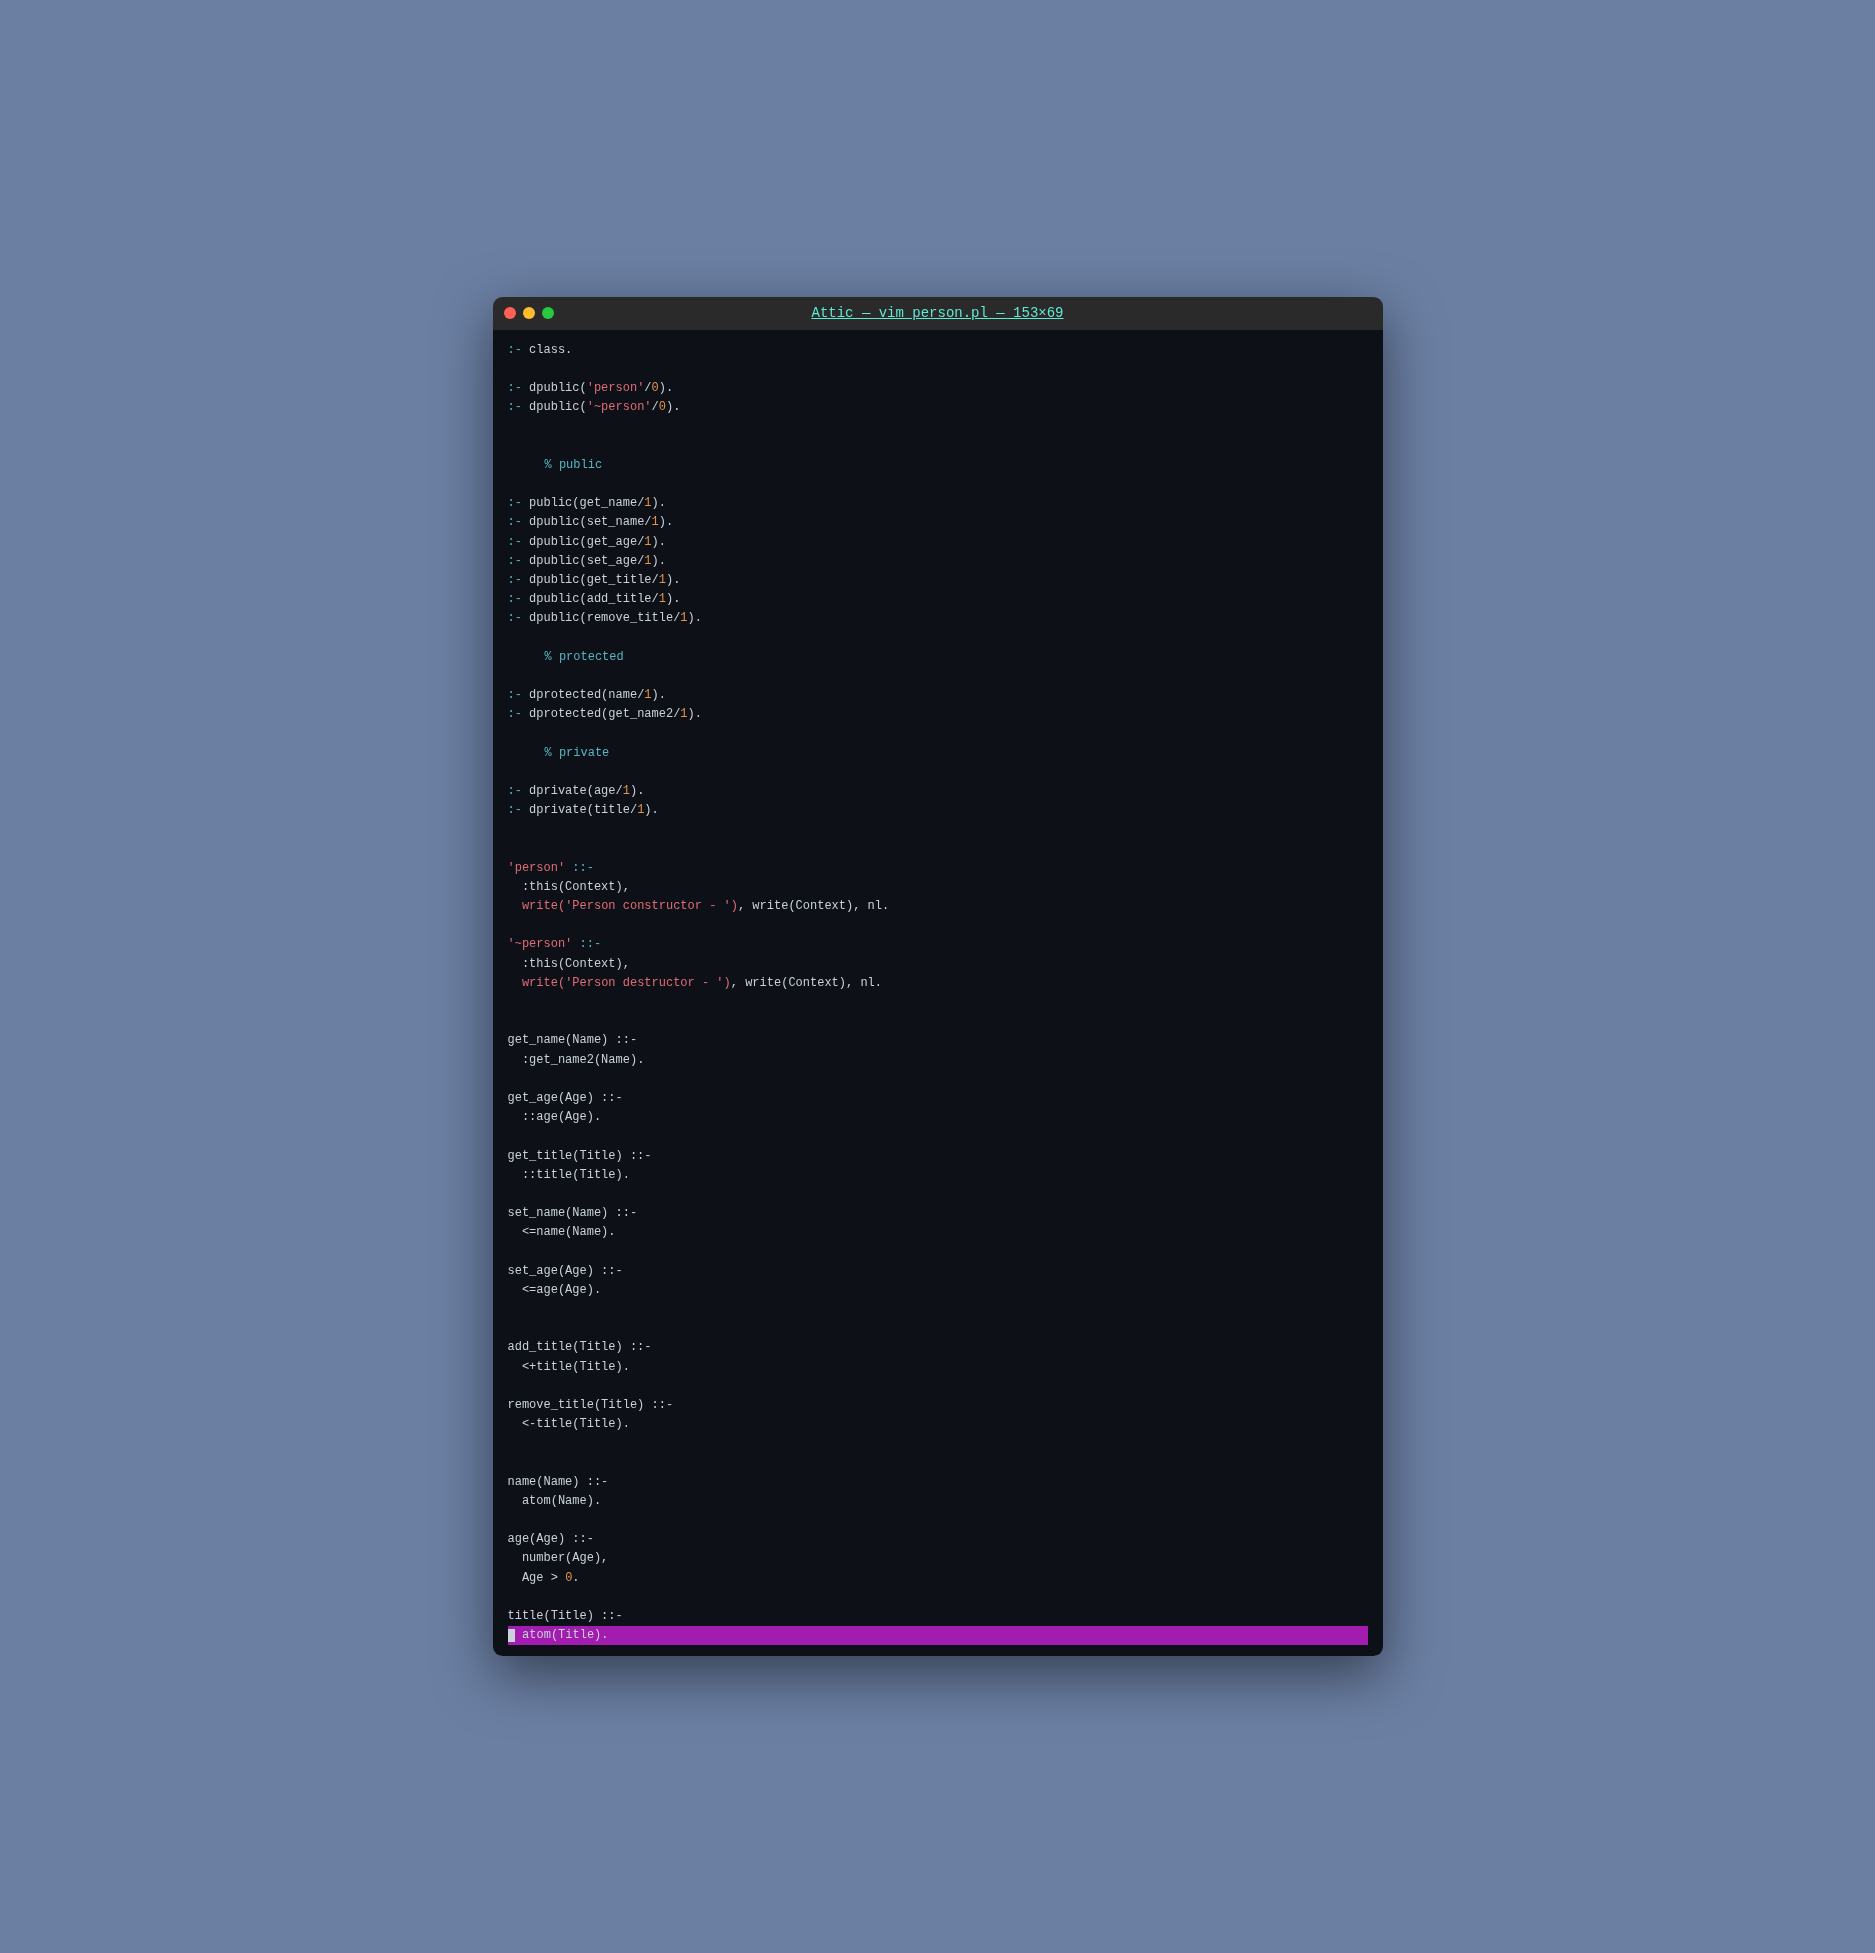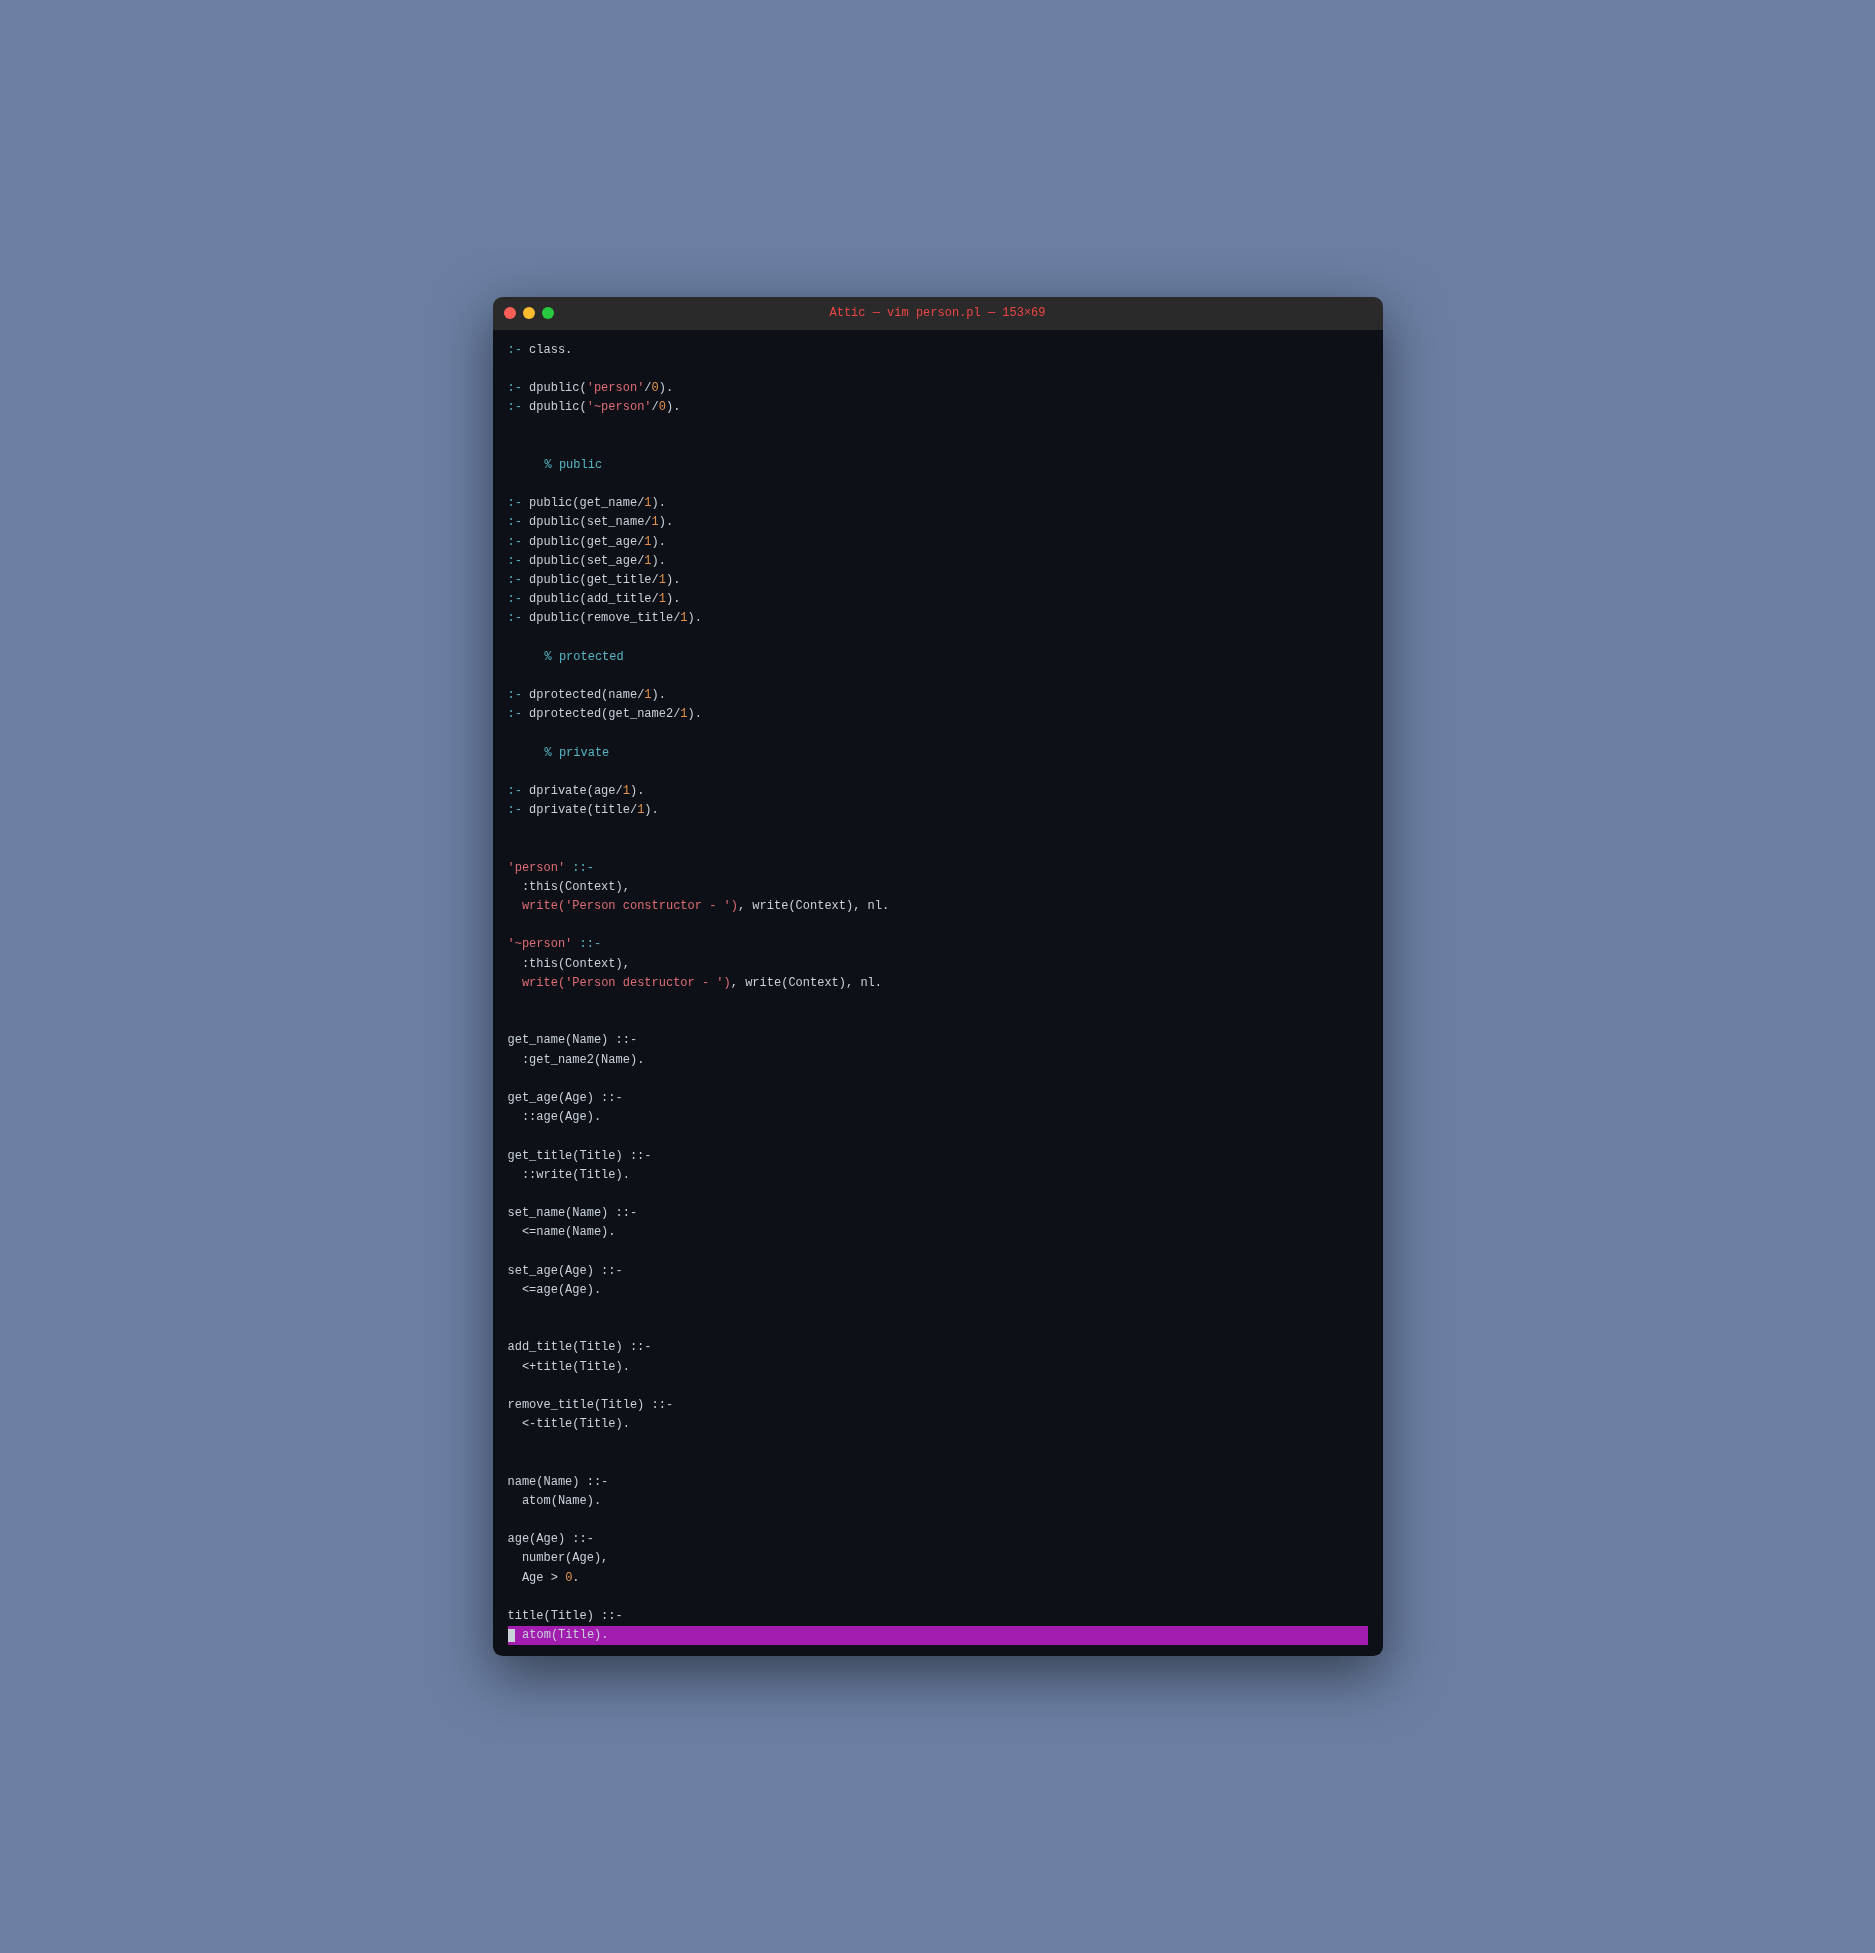--- a/index.html
+++ b/index.html
@@ -36,22 +36,23 @@
       border-radius: 50%;
       cursor: pointer;
     }
     .tl-close { background: #ff5f57; }
     .tl-minimize { background: #febc2e; }
     .tl-maximize { background: #28c840; }
     .title-text {
       position: absolute;
       left: 50%;
       transform: translateX(-50%);
-      color: #ef4444;
-      font-size: 12px;
+      color: #5eead4;
+      font-size: 14px;
+      text-decoration: underline;
     }
     .editor {
       background: #0d1117;
       padding: 11px 15px;
       overflow-y: auto;
       min-height: 557px;
     }
     .code-line {
       line-height: 1.6;
       font-size: 12px;
@@ -125,21 +126,21 @@
     <div class="code-line">  <span class="c-red">write(</span><span class="c-string">'Person destructor - '</span><span class="c-red">)</span><span class="c-white">, write(Context), nl.</span></div>
     <div class="code-line"></div>
     <div class="code-line"></div>
     <div class="code-line"><span class="c-white">get_name(Name) ::-</span></div>
     <div class="code-line">  <span class="c-white">:get_name2(Name).</span></div>
     <div class="code-line"></div>
     <div class="code-line"><span class="c-white">get_age(Age) ::-</span></div>
     <div class="code-line">  <span class="c-white">::age(Age).</span></div>
     <div class="code-line"></div>
     <div class="code-line"><span class="c-white">get_title(Title) ::-</span></div>
-    <div class="code-line">  <span class="c-white">::write(Title).</span></div>
+    <div class="code-line">  <span class="c-white">::title(Title).</span></div>
     <div class="code-line"></div>
     <div class="code-line"><span class="c-white">set_name(Name) ::-</span></div>
     <div class="code-line">  <span class="c-white">&lt;=name(Name).</span></div>
     <div class="code-line"></div>
     <div class="code-line"><span class="c-white">set_age(Age) ::-</span></div>
     <div class="code-line">  <span class="c-white">&lt;=age(Age).</span></div>
     <div class="code-line"></div>
     <div class="code-line"></div>
     <div class="code-line"><span class="c-white">add_title(Title) ::-</span></div>
     <div class="code-line">  <span class="c-white">&lt;+title(Title).</span></div>

